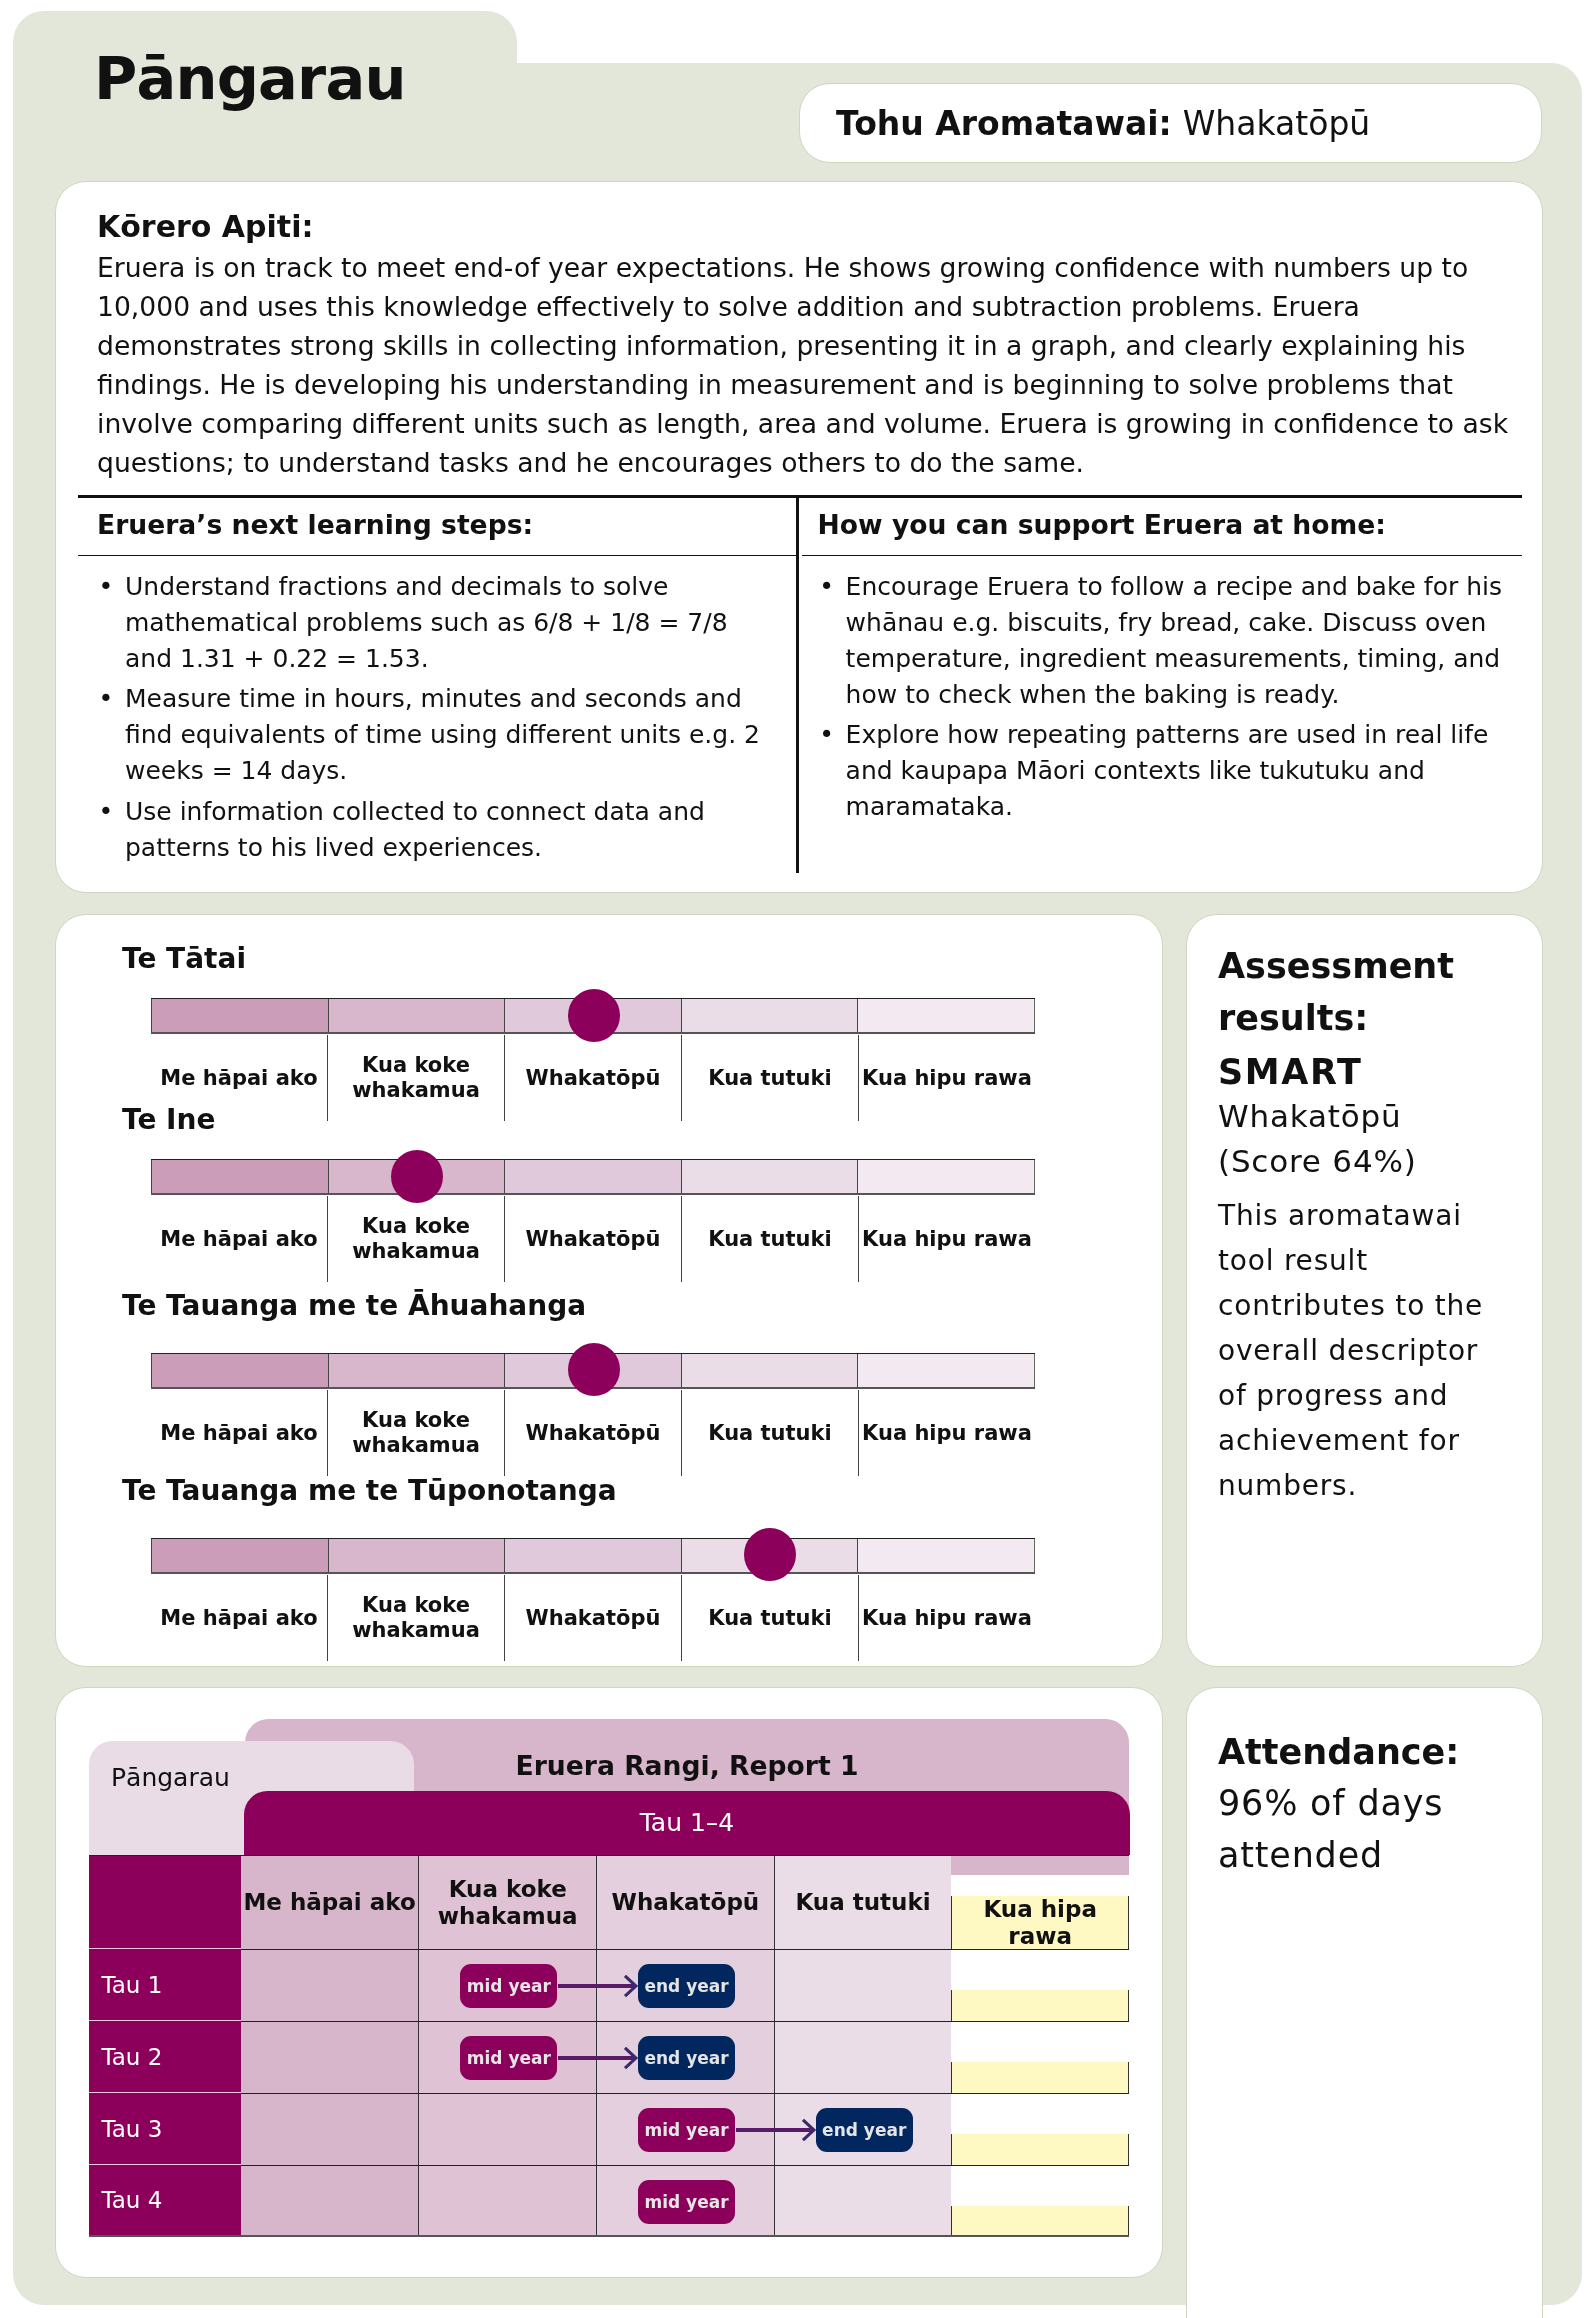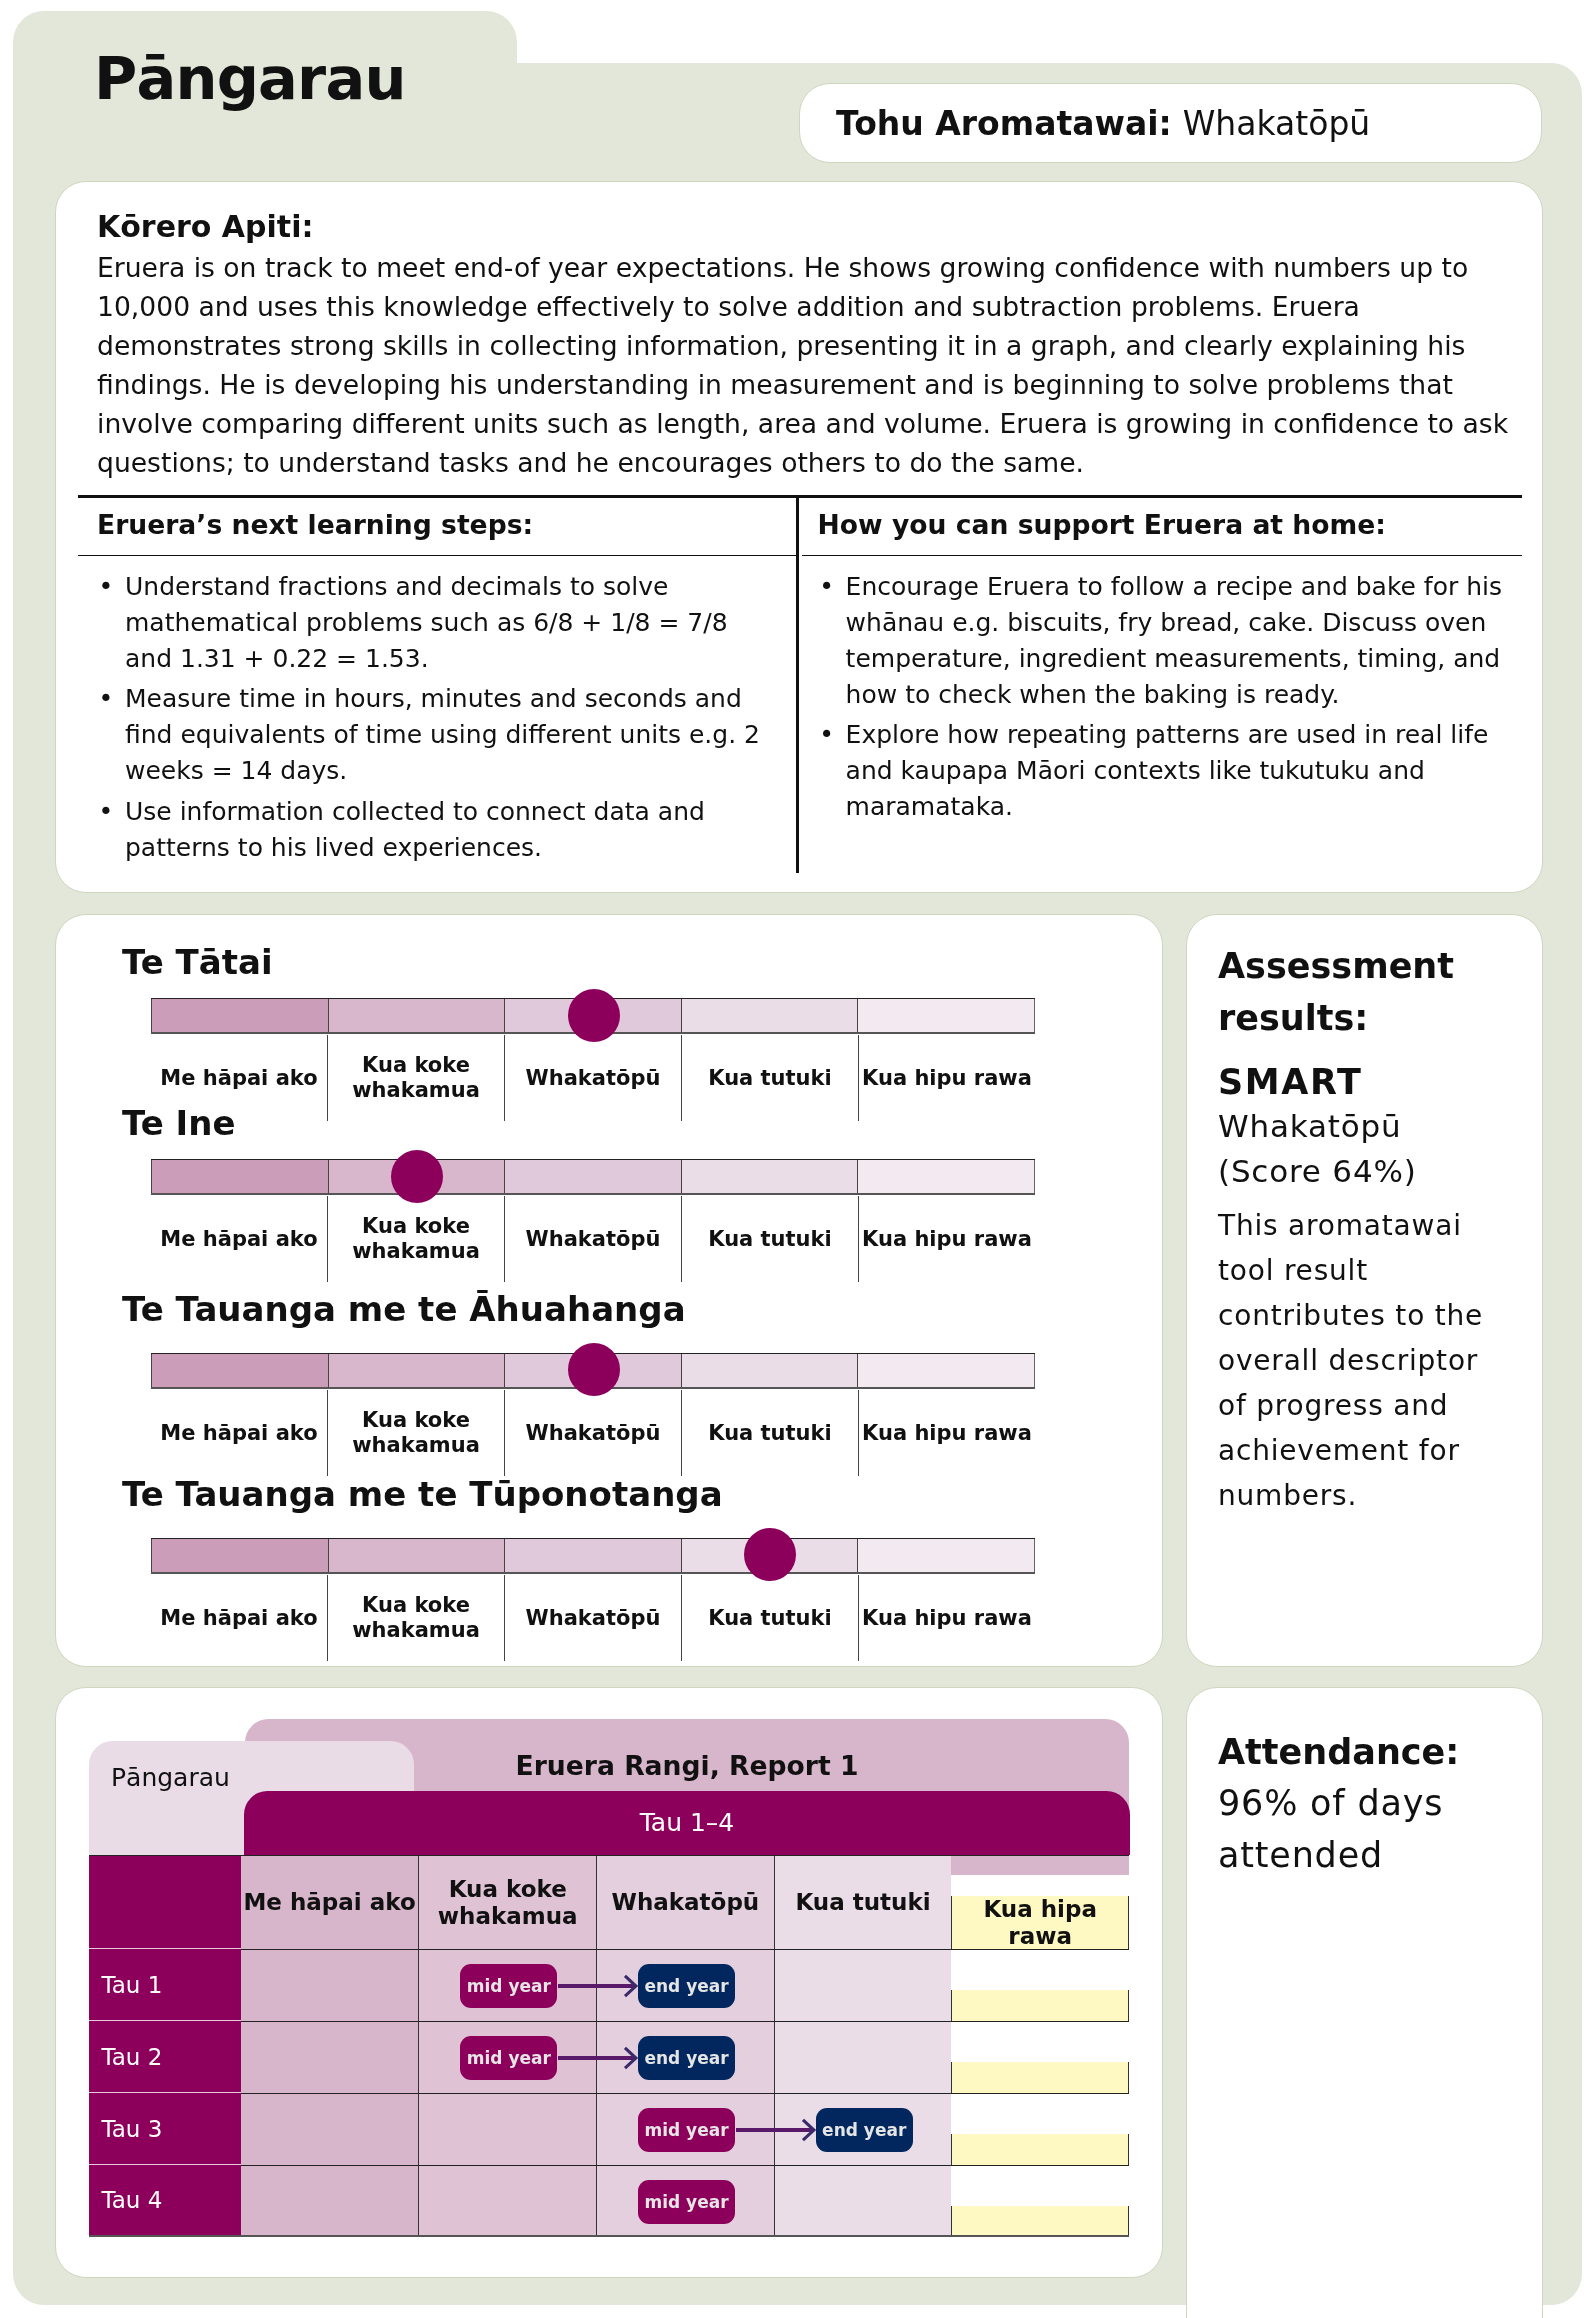--- a/index.html
+++ b/index.html
@@ -27,33 +27,33 @@
   .split .col .hd { height: 58px; border-bottom: 1.6px solid #111; font-size: 26.6px; font-weight: bold; padding: 11px 0 0 19px; }
   .split .col.right .hd { padding-left: 15.6px; }
   .split ul { list-style: none; padding: 12.5px 19px 0 19px; }
   .split .col.right ul { padding-left: 15.6px; }
   .split li { position: relative; padding-left: 28px; font-size: 25px; line-height: 36px; margin-bottom: 4.7px; }
   .split li .dot { position: absolute; left: 1.6px; top: 0; }
 
   
   .scales { left: 55px; top: 914px; width: 1108px; height: 753px; }
   .scale-block { position: absolute; left: 0; width: 1108px; }
-  .scale-title { position: absolute; left: 66px; font-size: 34px; font-weight: bold; white-space: nowrap; text-align: center; }
+  .scale-title { position: absolute; left: 66px; font-size: 28px; font-weight: bold; white-space: nowrap; text-align: center; }
   .bar { position: absolute; left: 95px; width: 884px; height: 36px; border-top: 1.6px solid #222; border-bottom: 2.3px solid #555; display: flex; }
   .bar .seg { flex: 1; border-left: 0.8px solid #444; height: 100%; }
   .bar .seg:last-child { border-right: 1.6px solid #666; }
   .marker { position: absolute; width: 52px; height: 53px; border-radius: 50%; background: #8c005c; }
   .labels { position: absolute; left: 95px; width: 884px; height: 86px; display: flex; }
   .labels .lb { flex: 1; display: flex; align-items: center; justify-content: center; text-align: center; font-size: 21px; font-weight: bold; line-height: 25px; border-left: 0.8px solid #444; }
   .labels .lb:first-child { border-left: none; }
 
   
   .assess { left: 1186px; top: 914px; width: 357px; height: 753px; padding: 25px 0 0 31px; }
   .assess .h { font-size: 35px; font-weight: bold; line-height: 52px; }
-  .assess .tool { font-size: 35px; font-weight: bold; letter-spacing: 1.6px; margin-top: 16px; line-height: 44px; }
+  .assess .tool { font-size: 35px; font-weight: bold; letter-spacing: 1.6px; margin-top: 6px; line-height: 44px; }
   .assess .lvl, .assess .score { font-size: 31px; line-height: 45px; letter-spacing: 0.8px; }
   .assess .desc { font-size: 28px; line-height: 45px; letter-spacing: 0.8px; margin-top: 9.4px; width: 297px; }
 
   
   .tablecard { left: 55px; top: 1687px; width: 1108px; height: 591px; }
   .tab-subject { position: absolute; left: 33px; top: 53px; width: 325px; height: 235px; background: #e9dce6; border-radius: 23.5px 23.5px 0 0; }
   .tab-subject span { position: absolute; left: 22px; top: 22px; font-size: 25px; }
   .tab-report { position: absolute; left: 189px; top: 31px; width: 884px; height: 156px; background: #d7b6cb; border-radius: 23.5px 23.5px 0 0; }
   .tab-report span { position: absolute; left: 0; right: 0; top: 31px; text-align: center; font-size: 26.6px; font-weight: bold; }
   .tab-band { position: absolute; left: 188px; top: 103px; width: 886px; height: 64px; background: #8c005c; border-radius: 23.5px 23.5px 0 0; color: #fff; text-align: center; font-size: 25px; padding-top: 17px; }

